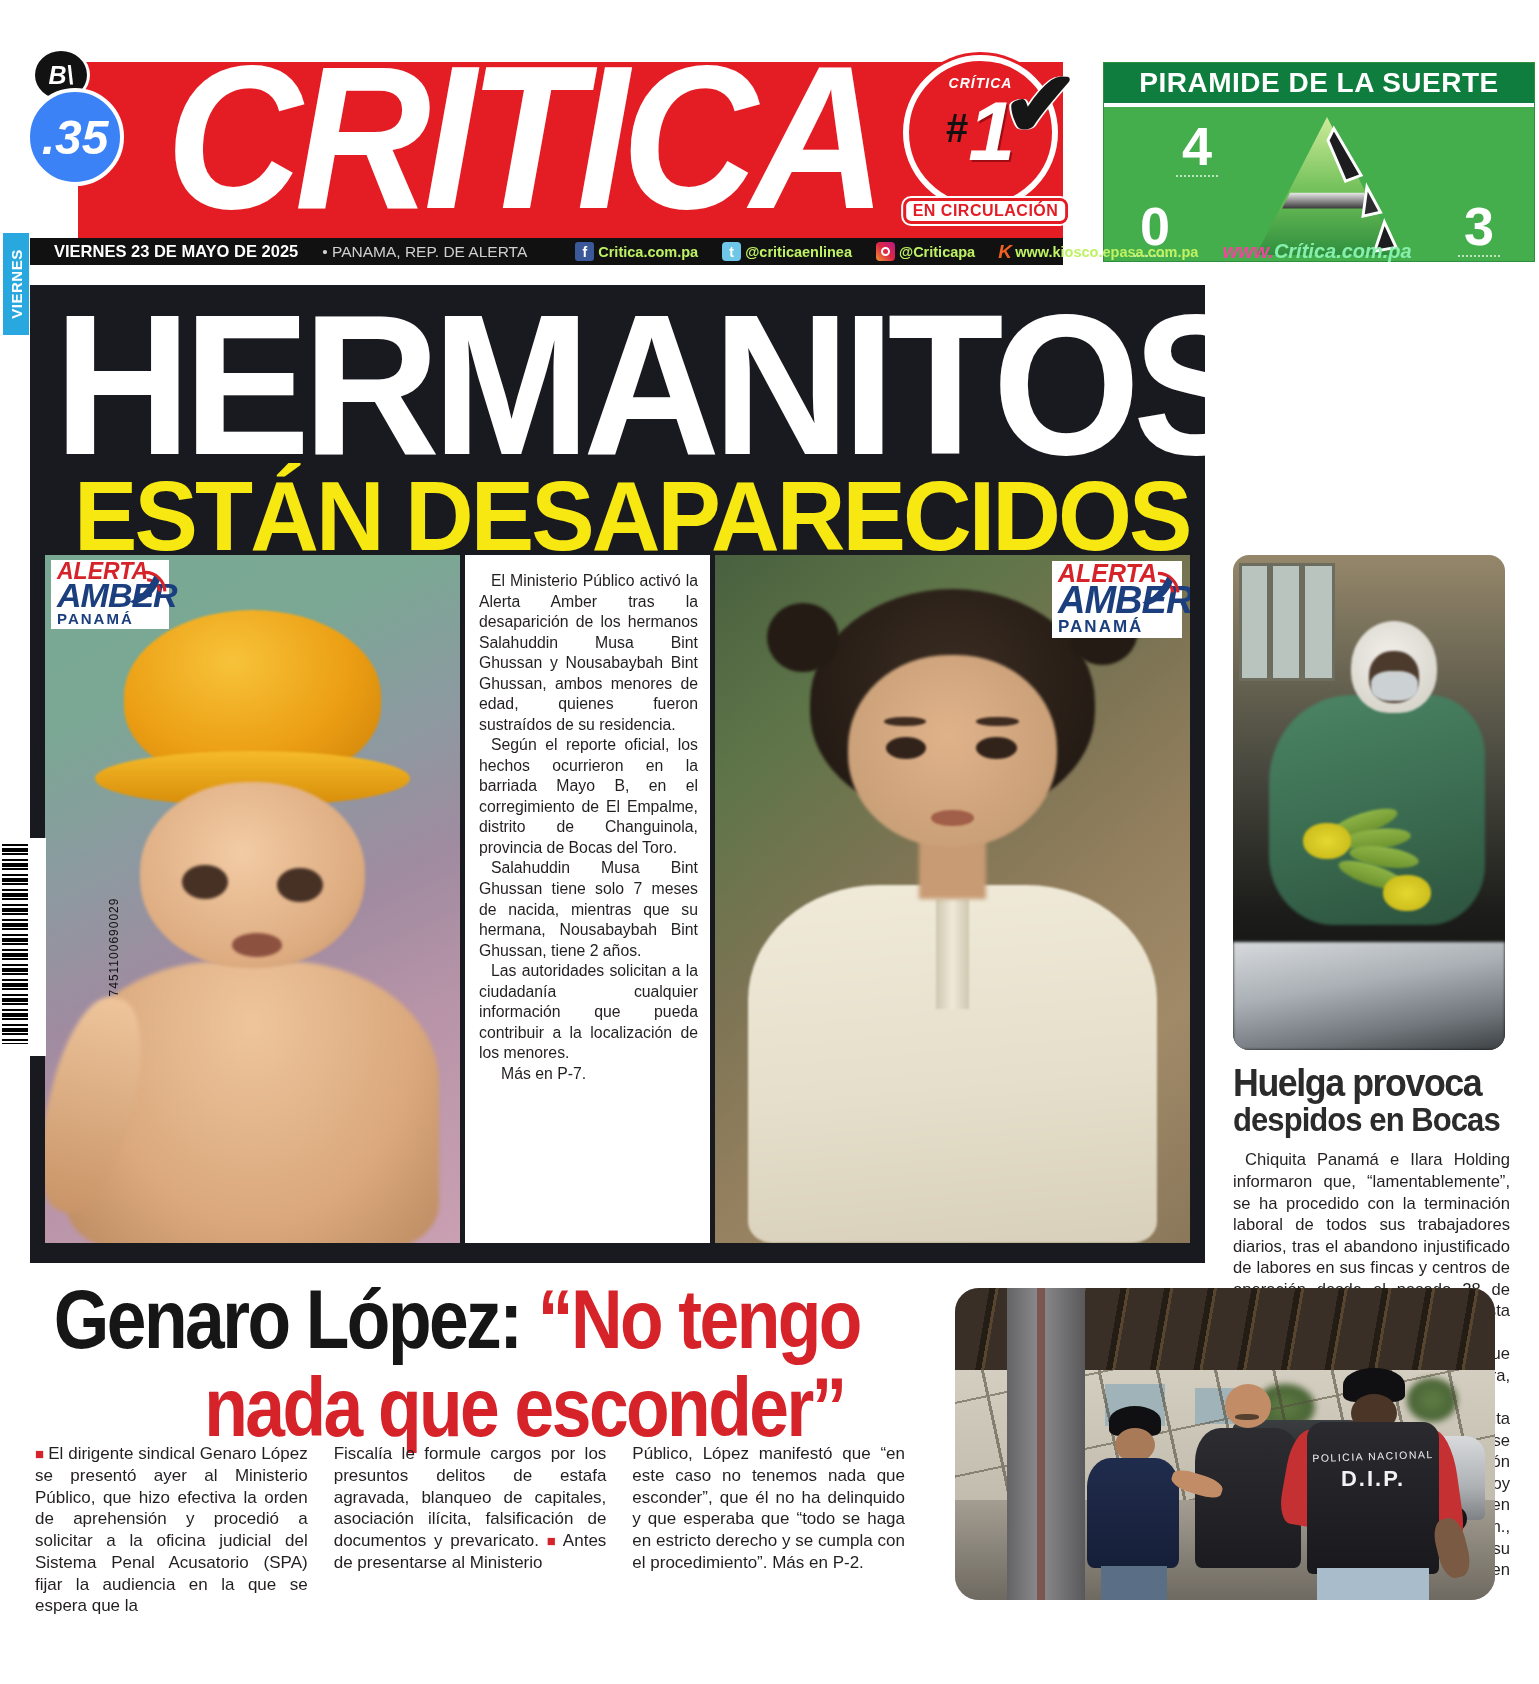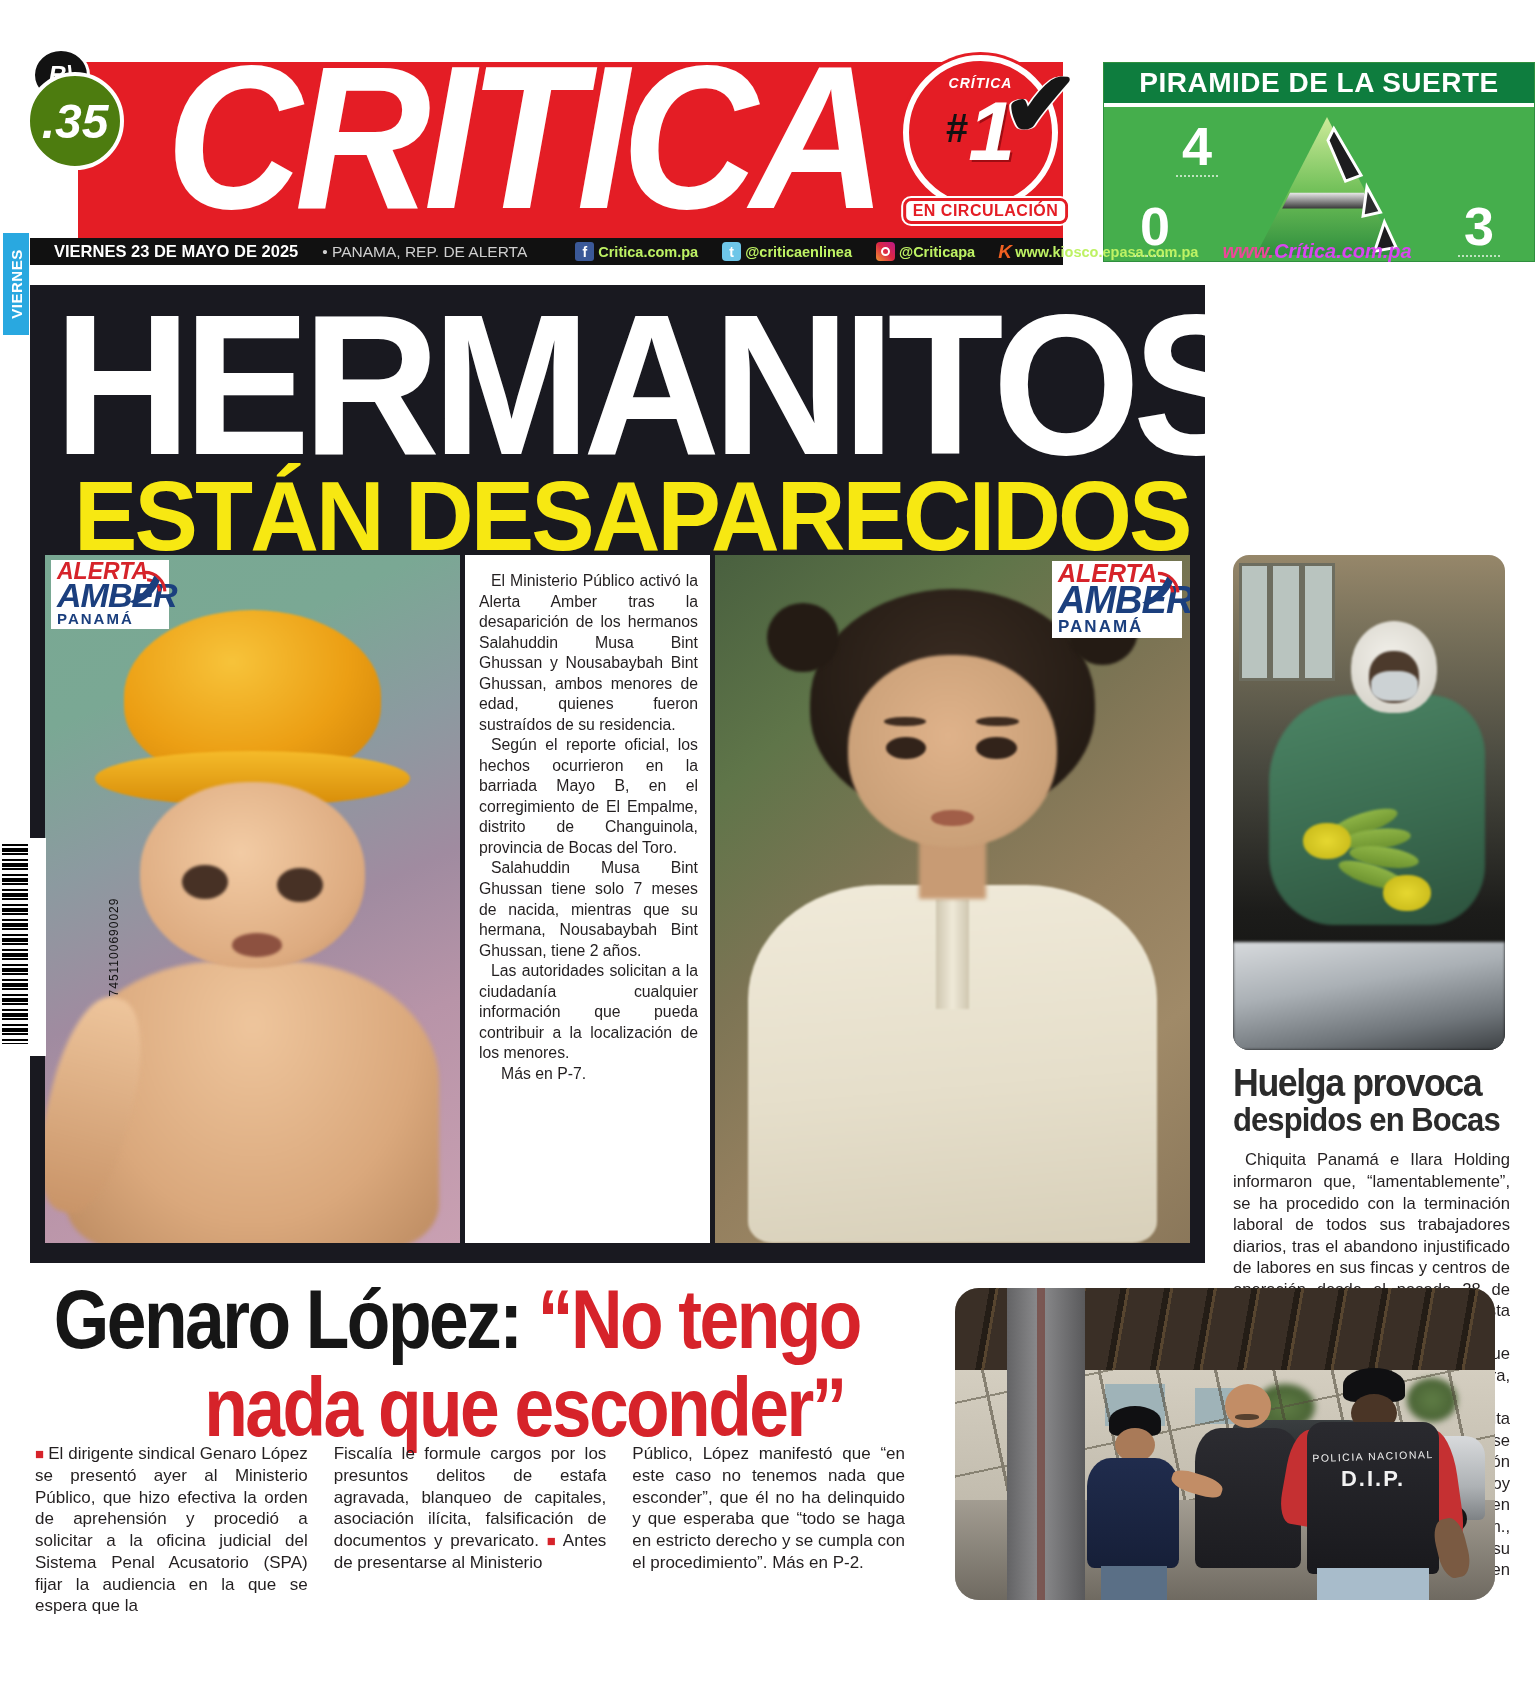--- a/index.html
+++ b/index.html
@@ -11,21 +11,21 @@
   }
   
   .masthead-red { position:absolute; left:78px; top:62px; width:985px; height:176px; background:#e41d25; }
   .masthead-title {
     position:absolute; left:88px; top:-28px; color:#fff; font-weight:900; font-style:italic;
     font-size:205px; letter-spacing:-8px; line-height:1; white-space:nowrap;
     transform:scaleX(0.92); transform-origin:left center;
   }
   .price-badge { position:absolute; left:26px; top:48px; width:120px; height:165px; z-index:6; }
   .pb-top { position:absolute; left:6px; top:0; width:58px; height:54px; background:#121212; border:3px solid #fff; border-radius:50%; display:flex; align-items:center; justify-content:center; color:#fff; font-weight:900; font-size:25px; font-style:italic; }
-  .pb-bot { position:absolute; left:0; top:24px; width:98px; height:98px; background:#4d7c0f; border:4px solid #fff; border-radius:50%; display:flex; align-items:center; justify-content:center; color:#fff; font-weight:900; font-size:48px; font-style:italic; }
+  .pb-bot { position:absolute; left:0; top:40px; width:98px; height:98px; background:#3b82f6; border:4px solid #fff; border-radius:50%; display:flex; align-items:center; justify-content:center; color:#fff; font-weight:900; font-size:48px; font-style:italic; }
   
   .rank-badge { position:absolute; left:898px; top:50px; width:175px; height:190px; z-index:7; }
   .rb-circle { position:absolute; left:5px; top:5px; width:155px; height:155px; border-radius:50%; background:#e41d25; border:6px solid #fff; box-shadow:0 0 0 3px #e41d25; }
   .rb-crit { position:absolute; top:14px; width:100%; text-align:center; color:#fff; font-weight:900; font-size:14px; letter-spacing:1px; font-style:italic; }
   .rb-num { position:absolute; top:28px; left:0; width:100%; text-align:center; line-height:1; }
   .rb-hash { color:#121212; font-weight:900; font-size:40px; vertical-align:18px; }
   .rb-one { color:#fff; font-weight:900; font-size:84px; font-style:italic; text-shadow:2px 2px 0 #9e0d13; }
   .rb-check { position:absolute; right:-6px; top:8px; font-size:92px; line-height:1; color:#161616; text-shadow:2px 0 0 #fff, -2px 0 0 #fff; font-weight:900; }
   .rb-banner { position:absolute; left:50%; transform:translateX(-50%); bottom:16px; background:#fff; border:3px solid #e41d25; border-radius:8px; outline:2px solid #fff; padding:1px 7px; color:#e41d25; font-weight:900; font-size:16px; white-space:nowrap; letter-spacing:0.5px; }
   
@@ -36,21 +36,21 @@
   .dl-item { display:flex; align-items:center; gap:4px; white-space:nowrap; }
   .dl-label { color:#bef264; font-weight:700; font-size:14.5px; }
   .ic { width:19px; height:19px; border-radius:4px; display:flex; align-items:center; justify-content:center; color:#fff; font-weight:900; font-size:14px; }
   .ic-fb { background:#3b5998; border-radius:3px; }
   .ic-tw { background:#6ec6e8; }
   .ic-ig { background:linear-gradient(45deg,#f09433,#dc2743,#bc1888); }
   .ic-ig i { display:block; width:9px; height:9px; border:2px solid #fff; border-radius:50%; }
   .ic-k { background:transparent; color:#f06021; font-size:19px; font-style:italic; width:12px; }
   .dl-web { font-weight:900; font-size:20px; white-space:nowrap; font-style:italic; }
   .dl-web .w1 { color:#ec4899; }
-  .dl-web .w2 { color:#d946ef; }
+  .dl-web .w2 { color:#86efac; }
   
   .piramide { position:absolute; left:1103px; top:62px; width:432px; height:200px; background:#45ae4c; border:1px solid #2f8f3e; }
   .pira-header { height:44px; background:#0e7d3e; border-bottom:4px solid #fff; display:flex; align-items:center; justify-content:center; color:#fff; font-weight:900; font-size:28px; letter-spacing:0.5px; }
   .pira-num { position:absolute; color:#fff; font-weight:900; font-size:54px; line-height:1; border-bottom:2px dotted #bfe4bf; padding:0 6px 2px; }
   .pn-top { left:72px; top:56px; }
   .pn-left { left:30px; top:136px; }
   .pn-right { right:34px; top:136px; }
   .pira-svg { position:absolute; left:138px; top:50px; width:170px; height:146px; }
   
   .viernes-tag { position:absolute; left:3px; top:233px; width:26px; height:102px; background:#29a8e0; z-index:6; overflow:visible; }

